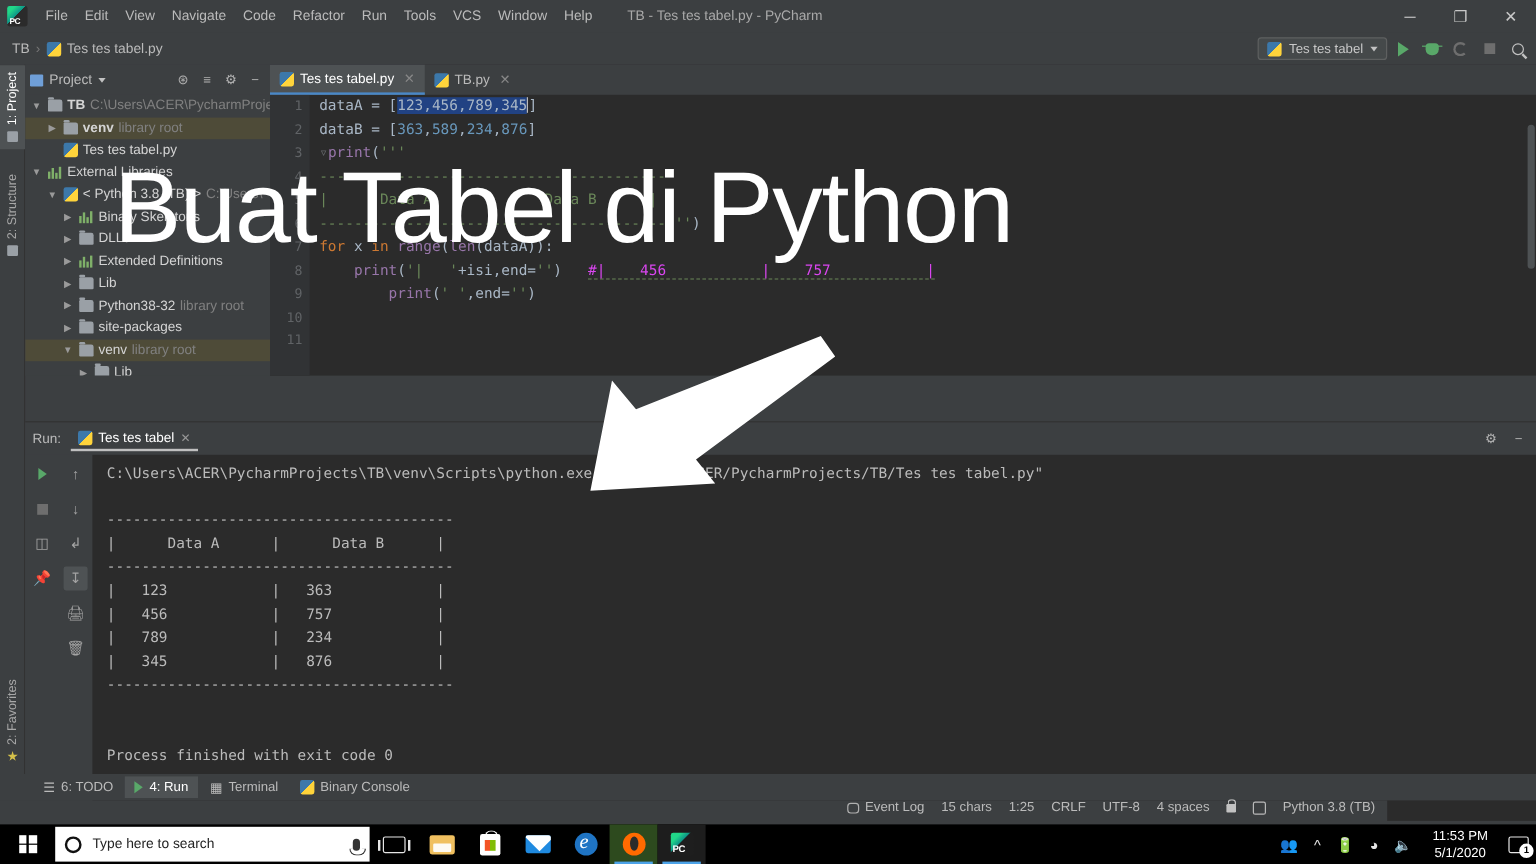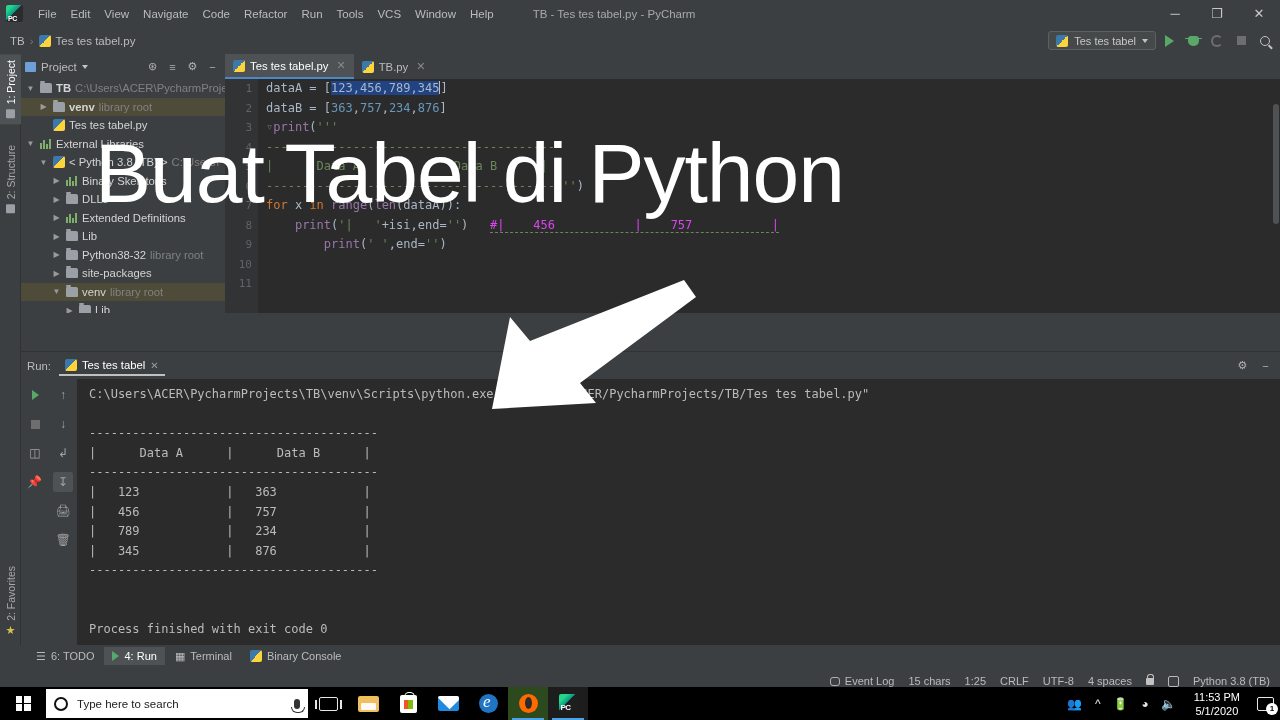--- a/index.html
+++ b/index.html
@@ -10,21 +10,21 @@
 
   
   .menubar { position:absolute; left:0; top:0; width:1280px; height:27px;
     background:#3c3f41; display:flex; align-items:center; }
   .pc-logo { width:17px; height:17px; margin-left:6px; margin-right:8px;
     background:linear-gradient(135deg,#21d789 0%,#21d789 20%,#0d9488 45%,#2b2b2b 46%,#2b2b2b 100%);
     border-radius:2px; position:relative; }
   .pc-logo::after { content:"PC"; position:absolute; left:2px; bottom:0px; font-size:7px;
     color:#fff; font-weight:bold; letter-spacing:-0.5px; }
   .menu-item { font-size:11.5px; color:#bbbbbb; padding:3px 7px; white-space:nowrap; }
-  .win-title { font-size:11.5px; color:#a9a9a9; margin-left:32px; white-space:nowrap; }
+  .win-title { font-size:11.5px; color:#a9a9a9; margin-left:22px; white-space:nowrap; }
   .wbtns { position:absolute; right:0; top:0; height:27px; display:flex; align-items:center; }
   .wbtn { width:42px; height:27px; display:flex; align-items:center; justify-content:center;
     color:#c8c8c8; font-size:13px; }
 
   
   .navbar { position:absolute; left:0; top:27px; width:1280px; height:27px;
     background:#3c3f41; display:flex; align-items:center; }
   .crumb { font-size:11.5px; color:#bbbbbb; display:flex; align-items:center; gap:5px; }
   .crumb .sep { color:#777; }
   .py-ico { width:12px; height:12px; border-radius:2px; display:inline-block;
@@ -123,22 +123,22 @@
     white-space:pre; line-height:19.6px; overflow:hidden; }
 
   
   .bottombar { position:absolute; left:0; top:645px; width:1280px; height:22px;
     background:#3c3f41; display:flex; align-items:center; padding-left:28px; gap:2px; }
   .btab { display:flex; align-items:center; gap:5px; font-size:11px; color:#bbbbbb;
     padding:3px 8px; }
   .btab.active { background:#4e5254; color:#ffffff; }
 
   
-  .statusbar { position:absolute; left:0; top:667px; width:1280px; height:20px;
-    background:#3c3f41; display:flex; align-items:flex-end; }
+  .statusbar { position:absolute; left:0; top:667px; width:1156px; height:20px;
+    background:#3c3f41; display:flex; align-items:flex-start; }
   .st-right { margin-left:auto; display:flex; align-items:center; gap:14px;
     font-size:11px; color:#bbbbbb; padding-right:10px; }
   .st-left { font-size:11px; color:#bbbbbb; padding-left:10px; }
   .evtlog { display:flex; align-items:center; gap:5px; font-size:11px; color:#bbbbbb; }
   .bubble { width:10px;height:9px;border:1.4px solid #b0b0b0;border-radius:3px; }
   .lock { width:8px;height:7px;background:#c2c2c2;border-radius:1px;position:relative; }
   .lock::before{content:"";position:absolute;left:1.5px;top:-4px;width:5px;height:4px;
     border:1.4px solid #c2c2c2;border-bottom:none;border-radius:3px 3px 0 0;}
   .face { width:11px;height:11px;border:1.4px solid #b9b9b9;border-radius:2px; }
 
@@ -393,21 +393,21 @@
           <div class="gline">5</div>
           <div class="gline">6</div>
           <div class="gline">7</div>
           <div class="gline">8</div>
           <div class="gline">9</div>
           <div class="gline">10</div>
           <div class="gline">11</div>
         </div>
       <div class="codelines">
         <div class="cline"><span style="color:#a9b7c6;">dataA</span> = [<span class="sel">123,456,789,345</span><span class="caret"></span>]</div>
-        <div class="cline"><span style="color:#a9b7c6;">dataB</span> = [<span class="n">363</span>,<span class="n">757</span>,<span class="n">234</span>,<span class="n">876</span>]</div>
+        <div class="cline"><span style="color:#a9b7c6;">dataB</span> = [<span class="n">363</span>,<span class="n">589</span>,<span class="n">234</span>,<span class="n">876</span>]</div>
         <div class="cline"><span class="fold">▿</span><span class="d">print</span>(<span class="s">'''</span></div>
         <div class="cline"><span class="s">----------------------------------------</span></div>
         <div class="cline"><span class="s">|      Data A      |      Data B      |</span></div>
         <div class="cline"><span class="s">----------------------------------------'''</span>)</div>
         <div class="cline"><span class="k">for</span> x <span class="k">in</span> <span class="d">range</span>(<span class="d">len</span>(dataA)):</div>
         <div class="cline">    <span class="d">print</span>(<span class="s">'|   '</span>+isi,end=<span class="s">''</span>)   <span class="c squig">#|    456           |    757           |</span></div>
         <div class="cline">        <span class="d">print</span>(<span class="s">' '</span>,end=<span class="s">''</span>)</div>
       </div>
       <div class="scrollv">
           <i></i>

